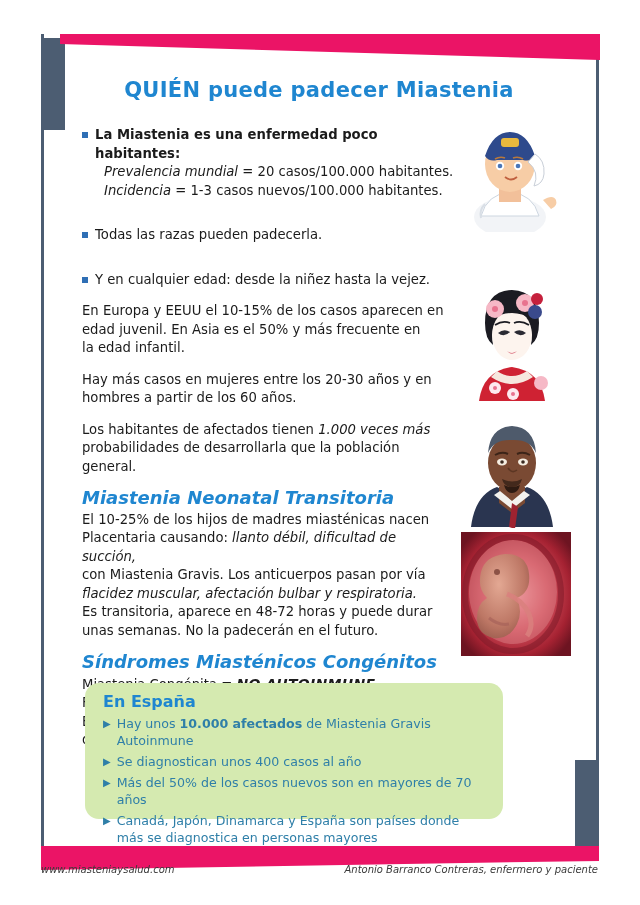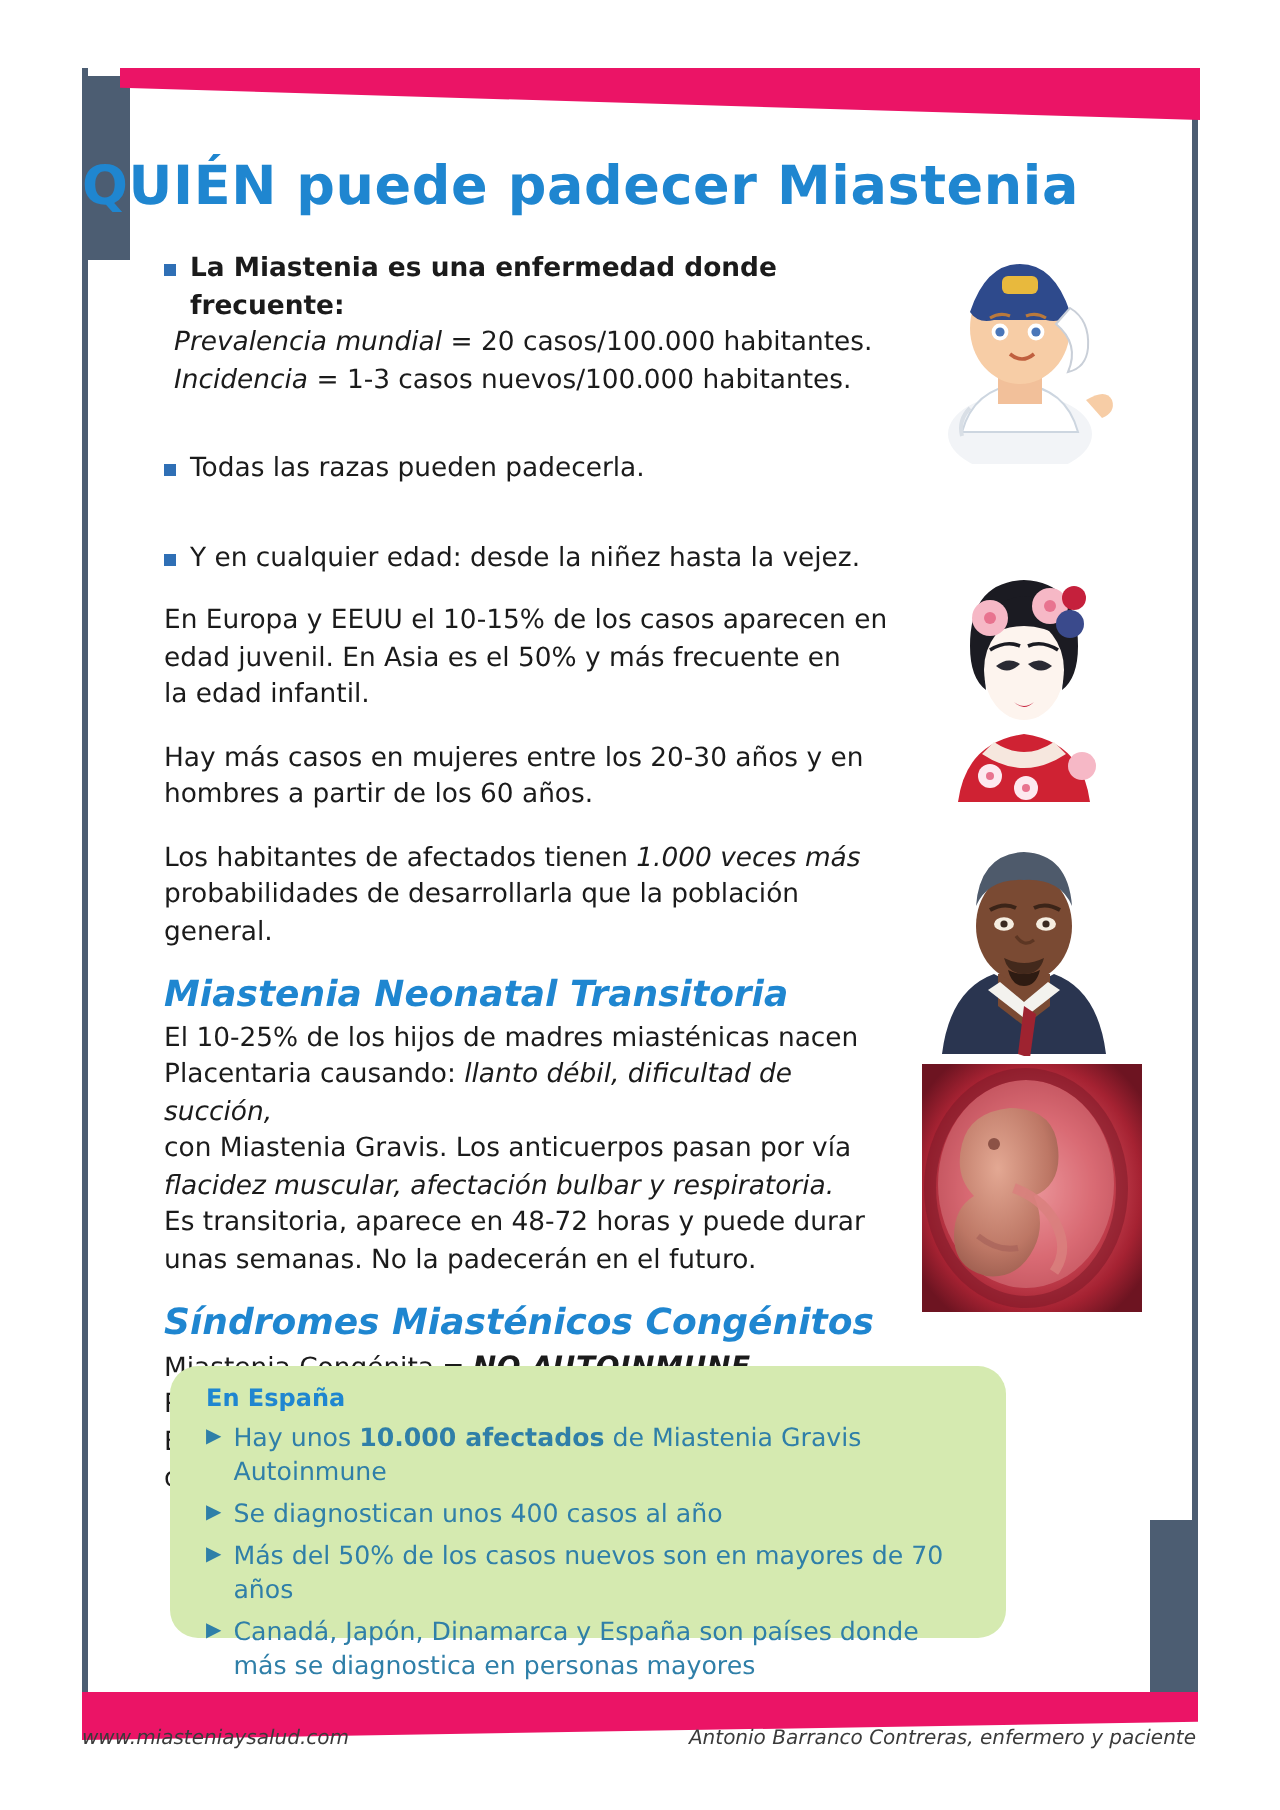--- a/index.html
+++ b/index.html
@@ -37,63 +37,64 @@
   }
   .ribbon-bottom{
     position:absolute;left:41px;top:846px;width:558px;height:24px;
     background:#eb1466;
     clip-path:polygon(0% 0%, 100% 0%, 100% 62%, 0% 100%);
   }
 
   
   .title{
     position:absolute;left:41px;top:78px;width:556px;
+    text-align:center;
     color:#1f86d0;
-    font-size:27px;font-weight:bold;
+    font-size:21px;font-weight:bold;
     letter-spacing:0.3px;
     font-family:"DejaVu Sans", sans-serif;
   }
 
   
   .content{
     position:absolute;left:82px;top:126px;width:372px;
     color:#1b1b1b;
     font-size:13.2px;
     line-height:18.5px;
     font-family:"DejaVu Sans", sans-serif;
   }
   .blk{margin-bottom:13px;}
   .bullet-row{display:flex;align-items:flex-start;}
   .sq{
     display:inline-block;width:6px;height:6px;background:#2f6fb5;
     margin:6px 7px 0 0;flex:0 0 auto;
   }
   .b-txt{font-weight:bold;}
-  .sub{margin-left:5px;display:block;}
+  .sub{margin-left:22px;display:block;}
   .ital{font-style:italic;}
   .sec-head{
     color:#1f86d0;font-style:italic;font-weight:bold;font-size:18px;
     margin-bottom:3px;
   }
   .p{margin:0;}
   .gap{height:13px;}
   .noauto{font-style:italic;font-weight:bold;font-size:14px;letter-spacing:.3px;}
 
   
   .figs{position:absolute;left:455px;top:112px;width:125px;}
   .fig{position:absolute;}
 
   
   .greenbox{
     position:absolute;left:85px;top:683px;width:418px;height:136px;
     background:#d5eab0;border-radius:14px;
     padding:9px 14px 0 18px;box-sizing:border-box;
   }
   .gb-title{
-    color:#1f86d0;font-size:12px;font-weight:bold;margin-bottom:4px;
+    color:#1f86d0;font-size:16px;font-weight:bold;margin-bottom:4px;
     font-family:"DejaVu Sans", sans-serif;
   }
   .gb-row{
     display:flex;align-items:flex-start;color:#2f7fa8;font-size:12.6px;
     line-height:17px;margin-bottom:4px;
     font-family:"DejaVu Sans", sans-serif;
   }
   .tri{color:#2f7fa8;margin-right:6px;font-size:10px;line-height:17px;flex:0 0 auto;}
   .gb-strong{font-weight:bold;color:#2f7fa8;}
 
@@ -118,21 +119,21 @@
   <div class="ribbon-top"></div>
   <div class="ribbon-bottom"></div>
 
   <div class="title">QUIÉN puede padecer Miastenia</div>
 
   <div class="content">
 
     <div class="blk">
       <div class="bullet-row">
         <span class="sq"></span>
-        <span class="b-txt">La Miastenia es una enfermedad donde frecuente:</span>
+        <span class="b-txt">La Miastenia es una enfermedad poco habitantes:</span>
       </div>
       <span class="sub">
         <span class="ital">Prevalencia mundial</span>
         <span>= 20 casos/100.000 habitantes.</span>
       </span>
       <span class="sub">
         <span class="ital">Incidencia</span>
         <span>= 1-3 casos nuevos/100.000 habitantes.</span>
       </span>
     </div>

